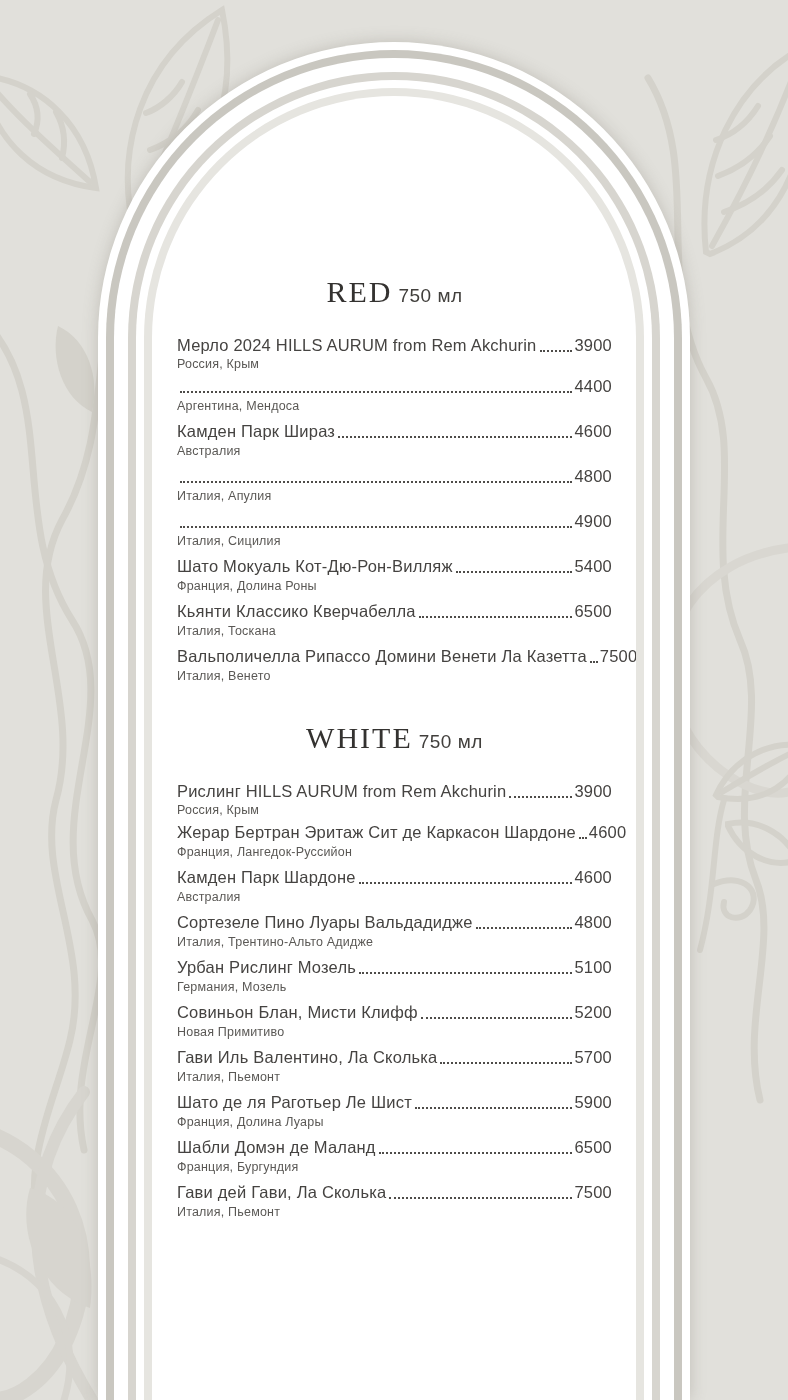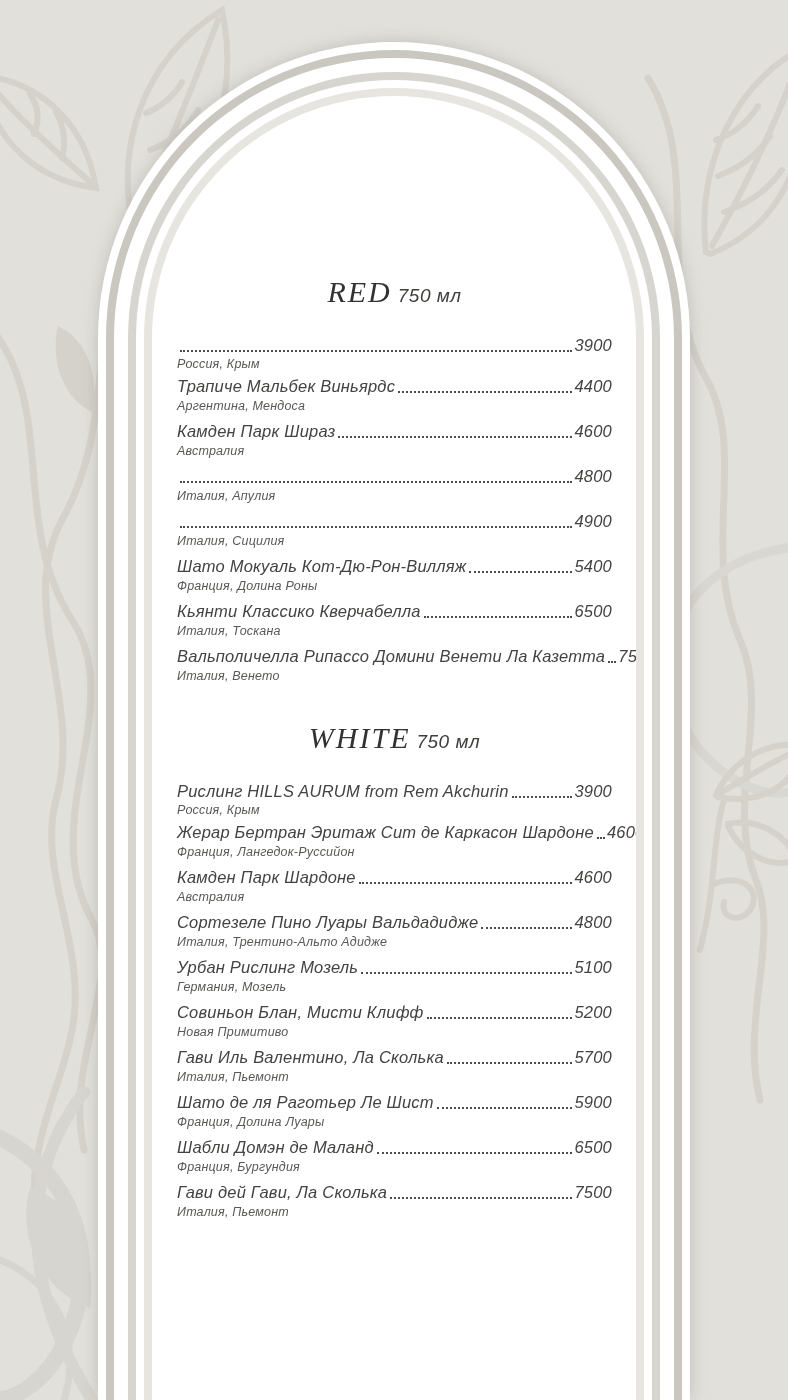--- a/index.html
+++ b/index.html
@@ -11,21 +11,21 @@
   .decor{position:absolute;left:0;top:0;width:788px;height:1400px;z-index:0;}
   
   .arch,.ring,.inner{position:absolute;border-radius:700px 700px 0 0;}
   .arch{left:98px;right:98px;top:42px;bottom:0;background:#ffffff;z-index:1;
         box-shadow:0 0 16px rgba(110,105,92,0.28);}
   .ring-a{left:8px;right:8px;top:8px;bottom:0;background:#c9c7c0;}
   .ring-b{left:8px;right:8px;top:8px;bottom:0;background:#ffffff;}
   .ring-c{left:14px;right:14px;top:14px;bottom:0;background:#d7d5cf;}
   .ring-d{left:8px;right:8px;top:8px;bottom:0;background:#ffffff;}
   .ring-e{left:8px;right:8px;top:8px;bottom:0;background:#e6e5e0;}
-  .inner{left:8px;right:8px;top:8px;bottom:0;background:#ffffff;overflow:hidden;font-style:italic;}
+  .inner{left:8px;right:8px;top:8px;bottom:0;background:#ffffff;overflow:hidden;}
   .menu{position:absolute;left:0;right:0;top:0;bottom:0;padding:180px 24px 40px 25px;}
   .section-heading{
     margin:0 0 22px 0;text-align:center;font-weight:400;
     font-family:"Liberation Serif", serif;
     font-size:30px;line-height:32px;letter-spacing:2px;color:#343230;
   }
   .section-volume{
     font-family:"Liberation Sans", sans-serif;
     font-size:19px;letter-spacing:0.5px;color:#413f3c;margin-left:6px;
   }
@@ -92,28 +92,28 @@
       <div class="inner">
        <div class="menu">
 
         <section class="wine-section">
           <h2 class="section-heading">
             <span class="section-title">RED</span><span class="section-volume">750 мл</span>
           </h2>
 
           <div class="wine-item first">
             <div class="wine-line">
+                        <span class="wine-name">Мерло 2024 HILLS AURUM from Rem Akchurin</span>
                         <span class="dots"></span>
                         <span class="wine-price">3900</span>
                       </div>
             <div class="wine-country">Россия, Крым</div>
           </div>
           <div class="wine-item">
             <div class="wine-line">
-                        <span class="wine-name">Трапиче Мальбек Виньярдс</span>
                         <span class="dots"></span>
                         <span class="wine-price">4400</span>
                       </div>
             <div class="wine-country">Аргентина, Мендоса</div>
           </div>
           <div class="wine-item">
             <div class="wine-line">
                         <span class="wine-name">Камден Парк Шираз</span>
                         <span class="dots"></span>
                         <span class="wine-price">4600</span>

